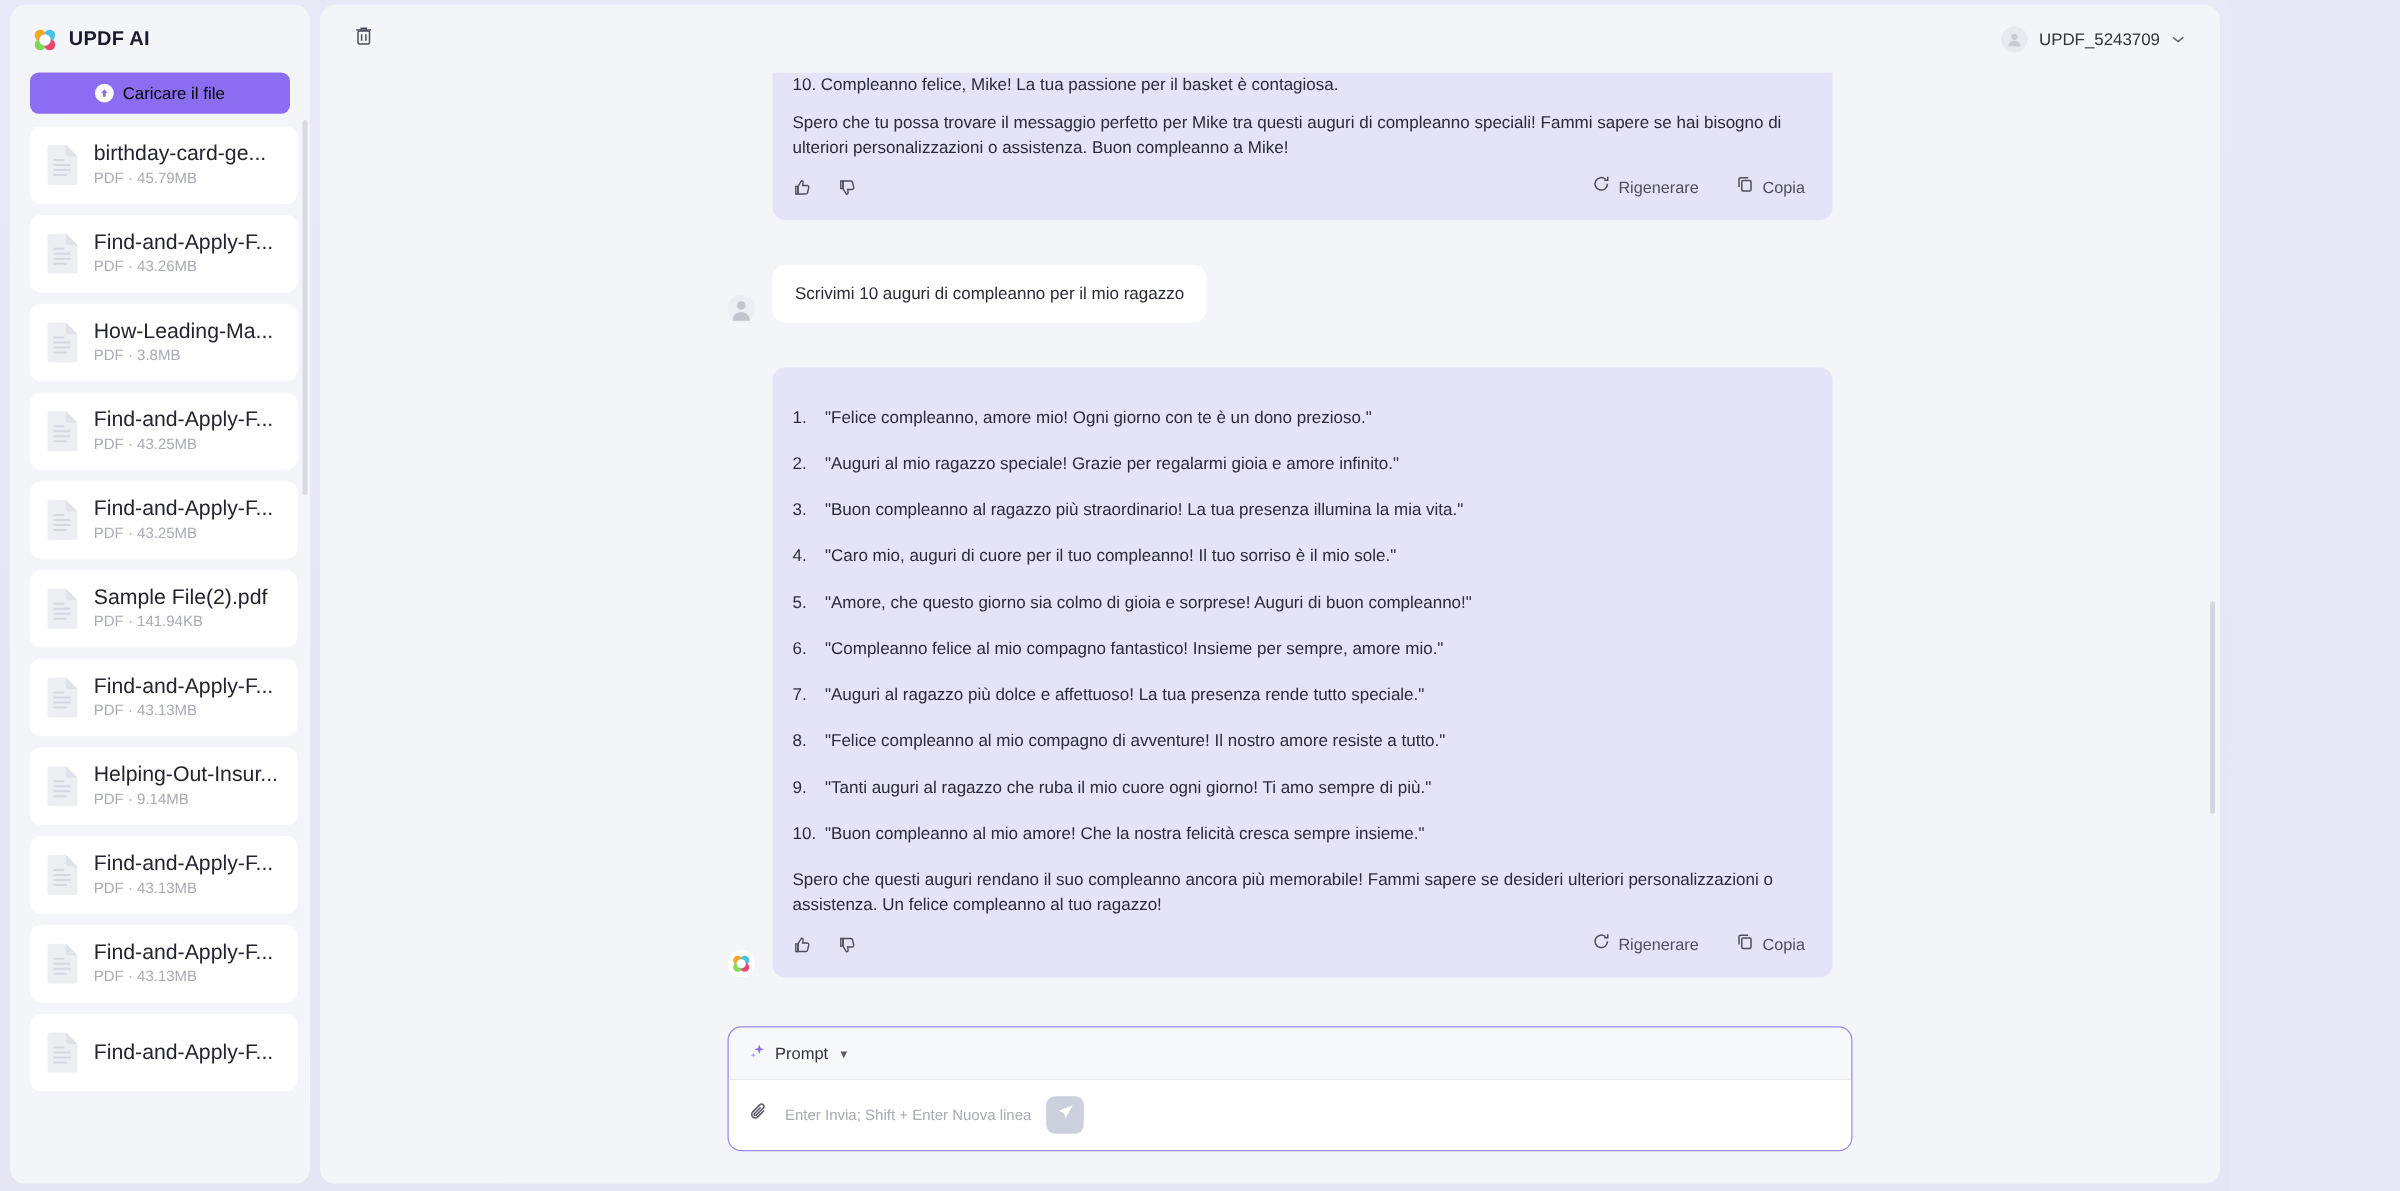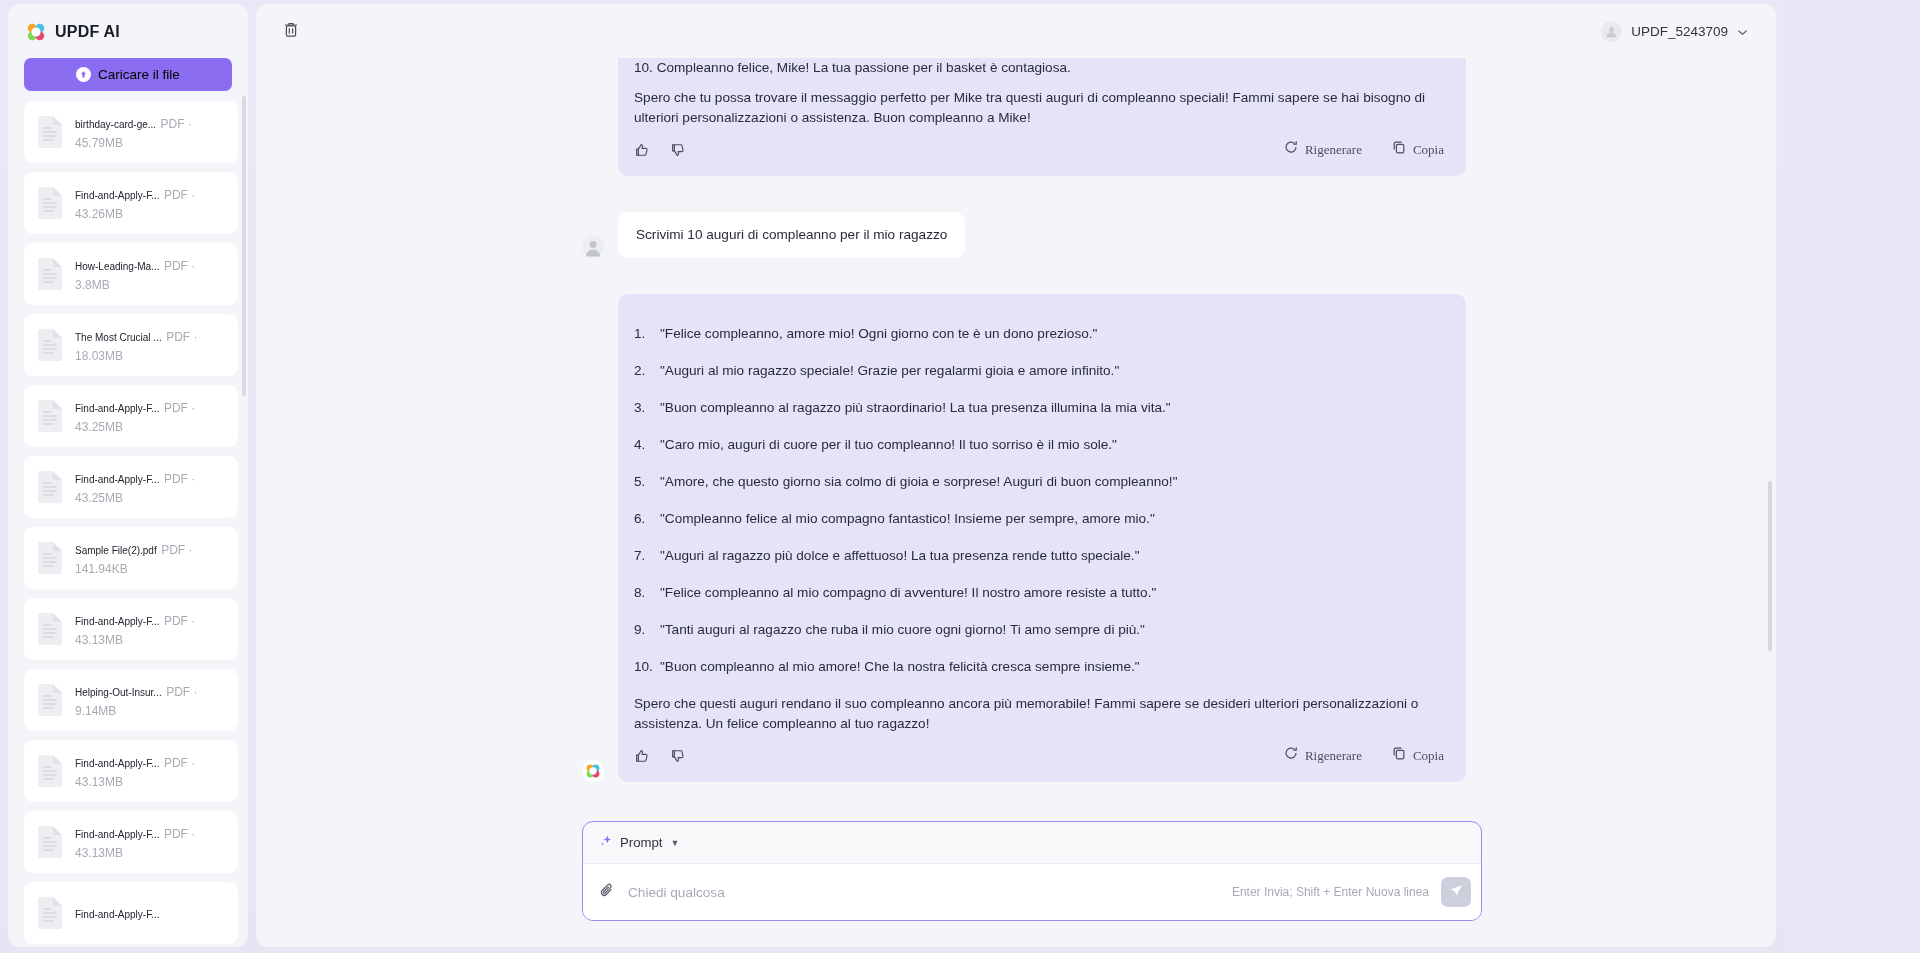--- a/index.html
+++ b/index.html
@@ -62,21 +62,21 @@
     background: #ffffff;
     border-radius: 9px;
     padding: 11px 12px;
     margin-bottom: 9px;
     cursor: pointer;
     height: 62px;
   }
   .file-icon { width: 28px; height: 34px; flex: 0 0 28px; }
   .file-meta { overflow: hidden; min-width: 0; }
   .file-name {
-    font-size: 10px; color: #23242f; white-space: nowrap;
+    font-size: 17px; color: #23242f; white-space: nowrap;
     overflow: hidden; text-overflow: ellipsis; line-height: 17px;
   }
   .file-sub {
     font-size: 12px; color: #a8aab4; margin-top: 3px; line-height: 15px;
   }
   .sb-scroll {
     position: absolute; right: 2px; top: 92px;
     width: 4px; height: 300px; border-radius: 2px; background: #d8d9e4;
   }
 
@@ -167,21 +167,21 @@
   }
   ol.wishes li .num { flex: 0 0 auto; min-width: 20px; }
   .actions {
     display: flex; align-items: center; justify-content: space-between;
     margin-top: 12px; padding-bottom: 6px;
   }
   .act-left { display: flex; gap: 20px; align-items: center; }
   .act-right { display: flex; gap: 30px; align-items: center; }
   .act-btn {
     display: flex; align-items: center; gap: 7px;
-    font-size: 13px; color: #4d4e5c; cursor: pointer; font-family: Liberation Serif, serif;
+    font-size: 13px; color: #4d4e5c; cursor: pointer;
   }
   .icon-btn { cursor: pointer; display: flex; align-items: center; }
 
   
   .composer-wrap {
     flex: 0 0 auto;
     padding: 0 0 26px 0;
     display: flex; justify-content: center;
   }
   .composer {
@@ -293,34 +293,20 @@
   <path d="M2 3.2A2.2 2.2 0 0 1 4.2 1h12.6L26 10.1v20.7A2.2 2.2 0 0 1 23.8 33H4.2A2.2 2.2 0 0 1 2 30.8z" fill="#eceef2"></path>
   <path d="M16.8 1 26 10.1h-7a2.2 2.2 0 0 1-2.2-2.2z" fill="#dfe2e9"></path>
   <rect x="6.6" y="12.2" width="9" height="1.5" rx="0.75" fill="#d5d8e0"></rect>
   <rect x="6.6" y="16.2" width="14" height="1.5" rx="0.75" fill="#d5d8e0"></rect>
   <rect x="6.6" y="20.2" width="14" height="1.5" rx="0.75" fill="#d5d8e0"></rect>
   <rect x="6.6" y="24.2" width="11" height="1.5" rx="0.75" fill="#d5d8e0"></rect>
 </svg></span>
     <span class="file-meta">
       <span class="file-name">How-Leading-Ma...</span>
       <span class="file-sub">PDF · 3.8MB</span>
-    </span>
-        </div>
-        <div class="file-item">
-          <span class="file-icon"><svg width="28" height="34" viewBox="0 0 28 34">
-  <path d="M2 3.2A2.2 2.2 0 0 1 4.2 1h12.6L26 10.1v20.7A2.2 2.2 0 0 1 23.8 33H4.2A2.2 2.2 0 0 1 2 30.8z" fill="#eceef2"></path>
-  <path d="M16.8 1 26 10.1h-7a2.2 2.2 0 0 1-2.2-2.2z" fill="#dfe2e9"></path>
-  <rect x="6.6" y="12.2" width="9" height="1.5" rx="0.75" fill="#d5d8e0"></rect>
-  <rect x="6.6" y="16.2" width="14" height="1.5" rx="0.75" fill="#d5d8e0"></rect>
-  <rect x="6.6" y="20.2" width="14" height="1.5" rx="0.75" fill="#d5d8e0"></rect>
-  <rect x="6.6" y="24.2" width="11" height="1.5" rx="0.75" fill="#d5d8e0"></rect>
-</svg></span>
-    <span class="file-meta">
-      <span class="file-name">The Most Crucial ...</span>
-      <span class="file-sub">PDF · 18.03MB</span>
     </span>
         </div>
         <div class="file-item">
           <span class="file-icon"><svg width="28" height="34" viewBox="0 0 28 34">
   <path d="M2 3.2A2.2 2.2 0 0 1 4.2 1h12.6L26 10.1v20.7A2.2 2.2 0 0 1 23.8 33H4.2A2.2 2.2 0 0 1 2 30.8z" fill="#eceef2"></path>
   <path d="M16.8 1 26 10.1h-7a2.2 2.2 0 0 1-2.2-2.2z" fill="#dfe2e9"></path>
   <rect x="6.6" y="12.2" width="9" height="1.5" rx="0.75" fill="#d5d8e0"></rect>
   <rect x="6.6" y="16.2" width="14" height="1.5" rx="0.75" fill="#d5d8e0"></rect>
   <rect x="6.6" y="20.2" width="14" height="1.5" rx="0.75" fill="#d5d8e0"></rect>
   <rect x="6.6" y="24.2" width="11" height="1.5" rx="0.75" fill="#d5d8e0"></rect>
@@ -634,21 +620,20 @@
           </span>
         </div>
         <div class="composer-body">
           <span class="clip-btn">
             <span>
               <svg width="17" height="17" viewBox="0 0 17 17" fill="none" stroke="#5b5c68" stroke-width="1.25">
                 <path d="M12.3 7.4 7.2 12.5a2.8 2.8 0 0 1-4-4l5.6-5.6a1.9 1.9 0 0 1 2.7 2.7L6 11.1a.95.95 0 0 1-1.35-1.35l5-5"></path>
               </svg>
             </span>
           </span>
-          <input class="ask-input" type="text" placeholder="Chiedi qualcosa" style="">
           <span class="hint">Enter Invia; Shift + Enter Nuova linea</span>
           <span class="send-btn">
             <span>
               <svg width="15" height="15" viewBox="0 0 15 15">
                 <path d="M13.2 2.1 1.8 6.6l4.1 1.6 1.5 4.3z" fill="#ffffff"></path>
               </svg>
             </span>
           </span>
         </div>
       </div>

